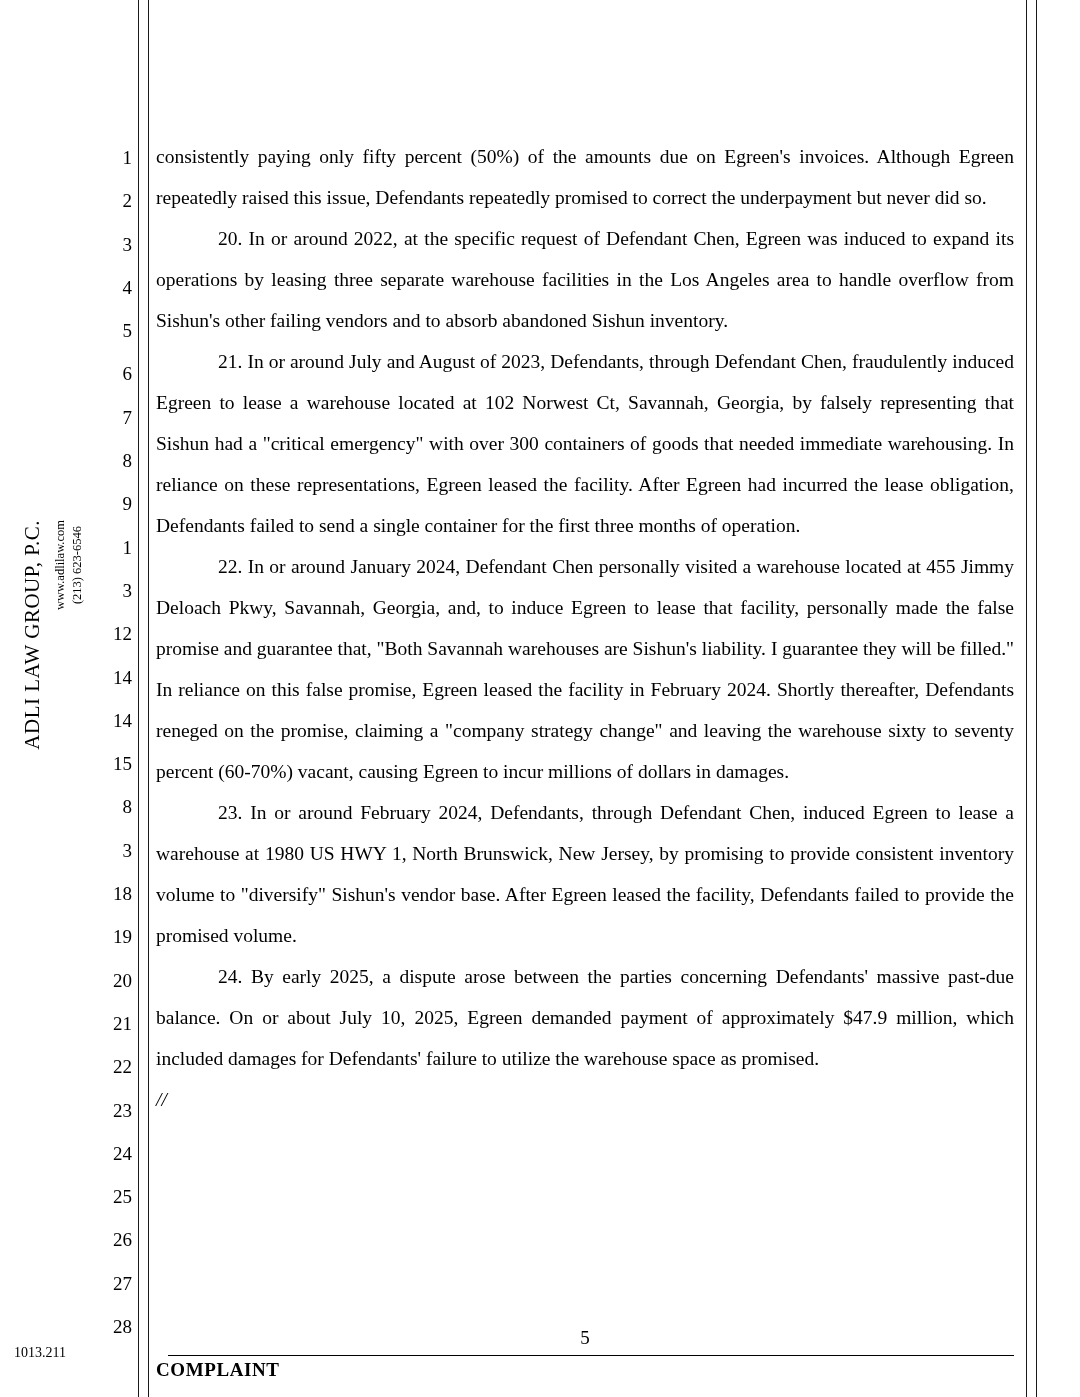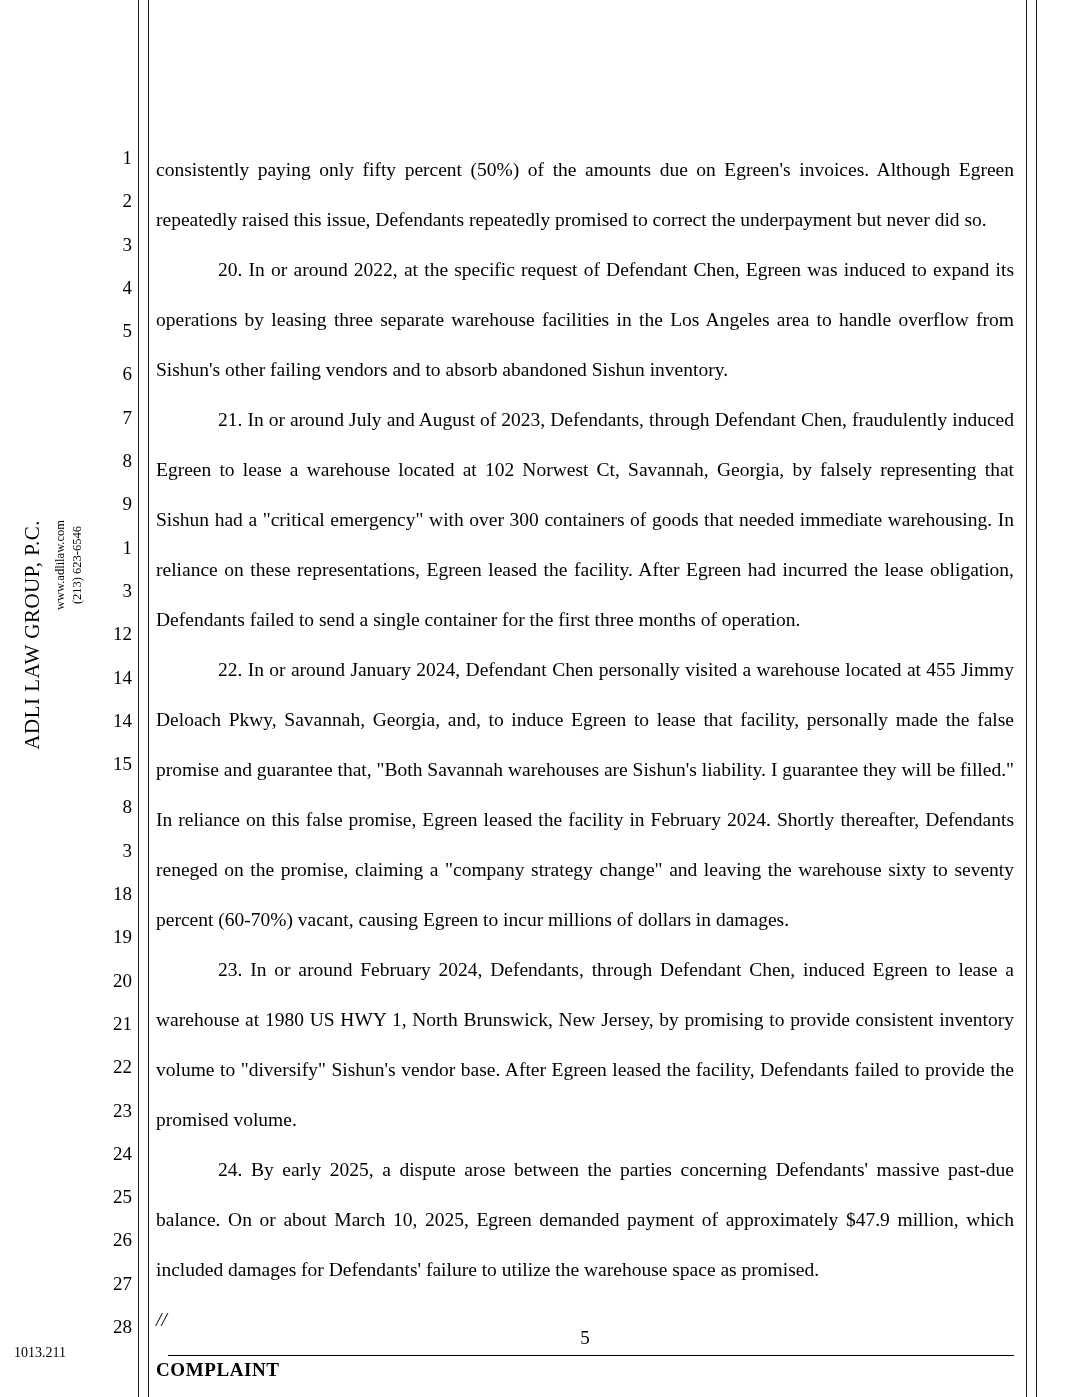--- a/index.html
+++ b/index.html
@@ -75,24 +75,24 @@
     line-height: 43.3px;
   }
   .linenums div {
     height: 43.3px;
   }
 
   
   .body-text {
     position: absolute;
     left: 156px;
-    top: 145px;
+    top: 136px;
     width: 858px;
     font-size: 19.5px;
-    line-height: 50px;
+    line-height: 41px;
     text-align: justify;
     text-justify: inter-word;
   }
   .body-text p {
     margin: 0;
   }
   .body-text p.indent {
     text-indent: 62px;
   }
   .body-text p.slashes {
@@ -190,21 +190,21 @@
     <div>27</div>
     <div>28</div>
   </div>
 
   <div class="body-text">
     <p>consistently paying only fifty percent (50%) of the amounts due on Egreen's invoices. Although Egreen repeatedly raised this issue, Defendants repeatedly promised to correct the underpayment but never did so.</p>
     <p class="indent">20. In or around 2022, at the specific request of Defendant Chen, Egreen was induced to expand its operations by leasing three separate warehouse facilities in the Los Angeles area to handle overflow from Sishun's other failing vendors and to absorb abandoned Sishun inventory.</p>
     <p class="indent">21. In or around July and August of 2023, Defendants, through Defendant Chen, fraudulently induced Egreen to lease a warehouse located at 102 Norwest Ct, Savannah, Georgia, by falsely representing that Sishun had a "critical emergency" with over 300 containers of goods that needed immediate warehousing. In reliance on these representations, Egreen leased the facility. After Egreen had incurred the lease obligation, Defendants failed to send a single container for the first three months of operation.</p>
     <p class="indent">22. In or around January 2024, Defendant Chen personally visited a warehouse located at 455 Jimmy Deloach Pkwy, Savannah, Georgia, and, to induce Egreen to lease that facility, personally made the false promise and guarantee that, "Both Savannah warehouses are Sishun's liability. I guarantee they will be filled." In reliance on this false promise, Egreen leased the facility in February 2024. Shortly thereafter, Defendants reneged on the promise, claiming a "company strategy change" and leaving the warehouse sixty to seventy percent (60-70%) vacant, causing Egreen to incur millions of dollars in damages.</p>
     <p class="indent">23. In or around February 2024, Defendants, through Defendant Chen, induced Egreen to lease a warehouse at 1980 US HWY 1, North Brunswick, New Jersey, by promising to provide consistent inventory volume to "diversify" Sishun's vendor base. After Egreen leased the facility, Defendants failed to provide the promised volume.</p>
-    <p class="indent">24. By early 2025, a dispute arose between the parties concerning Defendants' massive past-due balance. On or about March 10, 2025, Egreen demanded payment of approximately $47.9 million, which included damages for Defendants' failure to utilize the warehouse space as promised.</p>
+    <p class="indent">24. By early 2025, a dispute arose between the parties concerning Defendants' massive past-due balance. On or about July 10, 2025, Egreen demanded payment of approximately $47.9 million, which included damages for Defendants' failure to utilize the warehouse space as promised.</p>
     <p class="slashes">//</p>
   </div>
 
   <div class="footer">
     <div class="doc-code">1013.211</div>
     <div class="page-num">5</div>
     <div class="footer-divider"></div>
     <div class="footer-title">COMPLAINT</div>
   </div>
 

